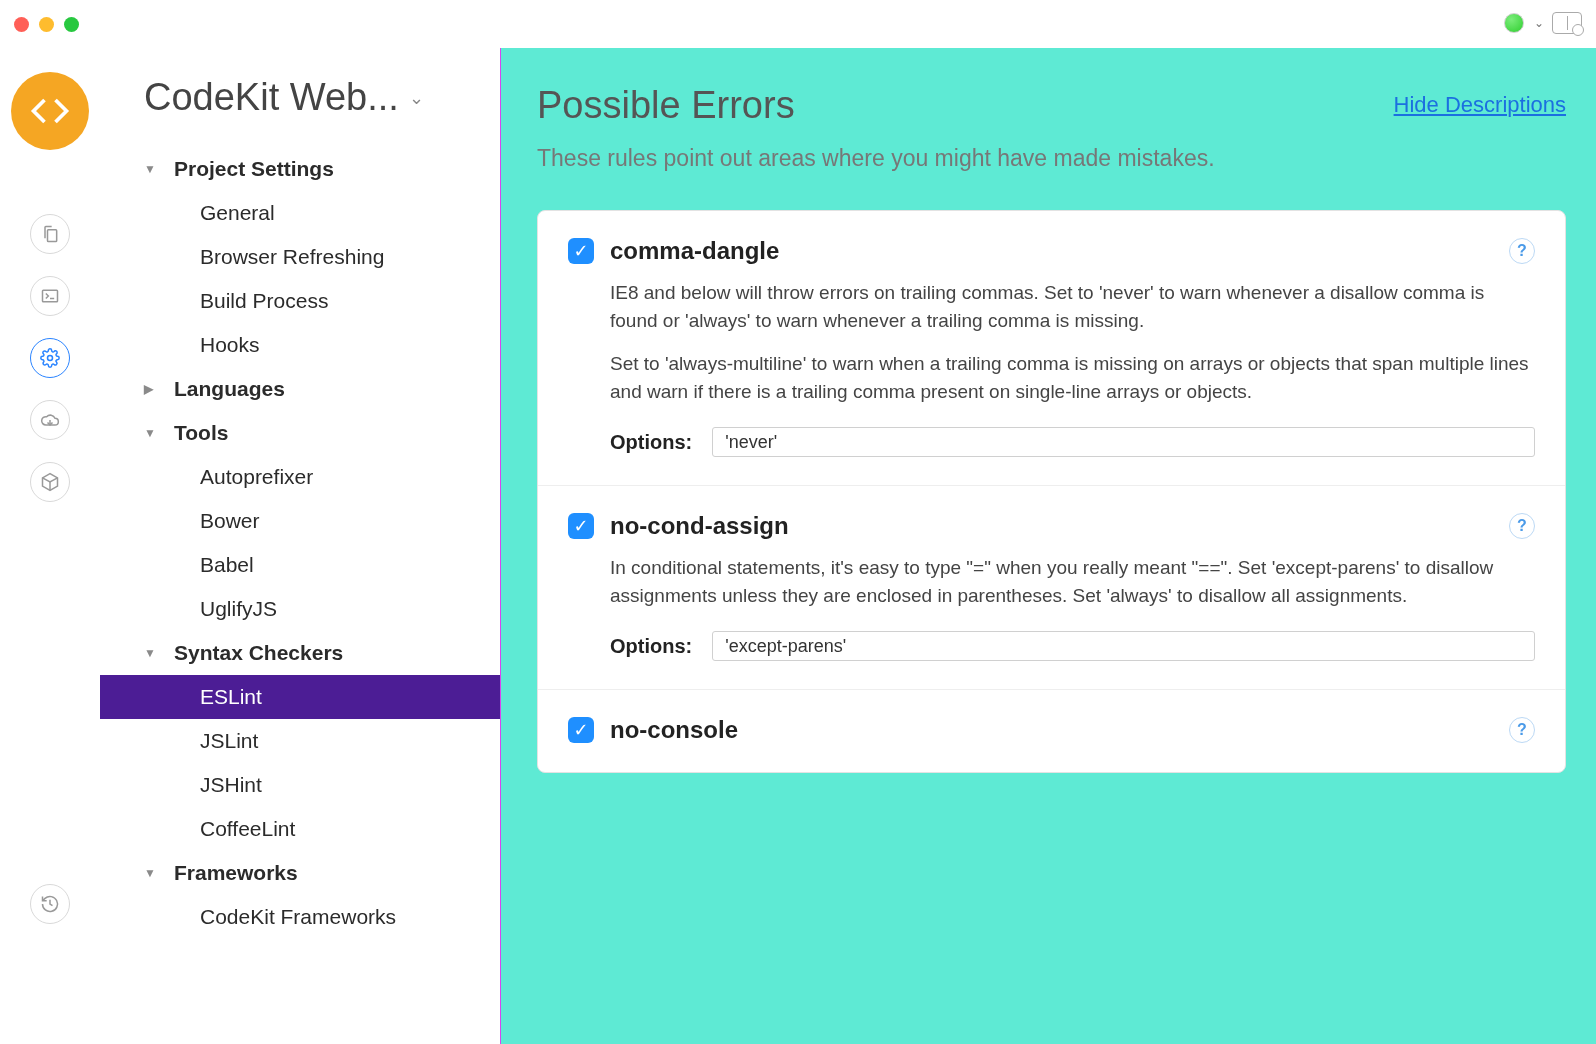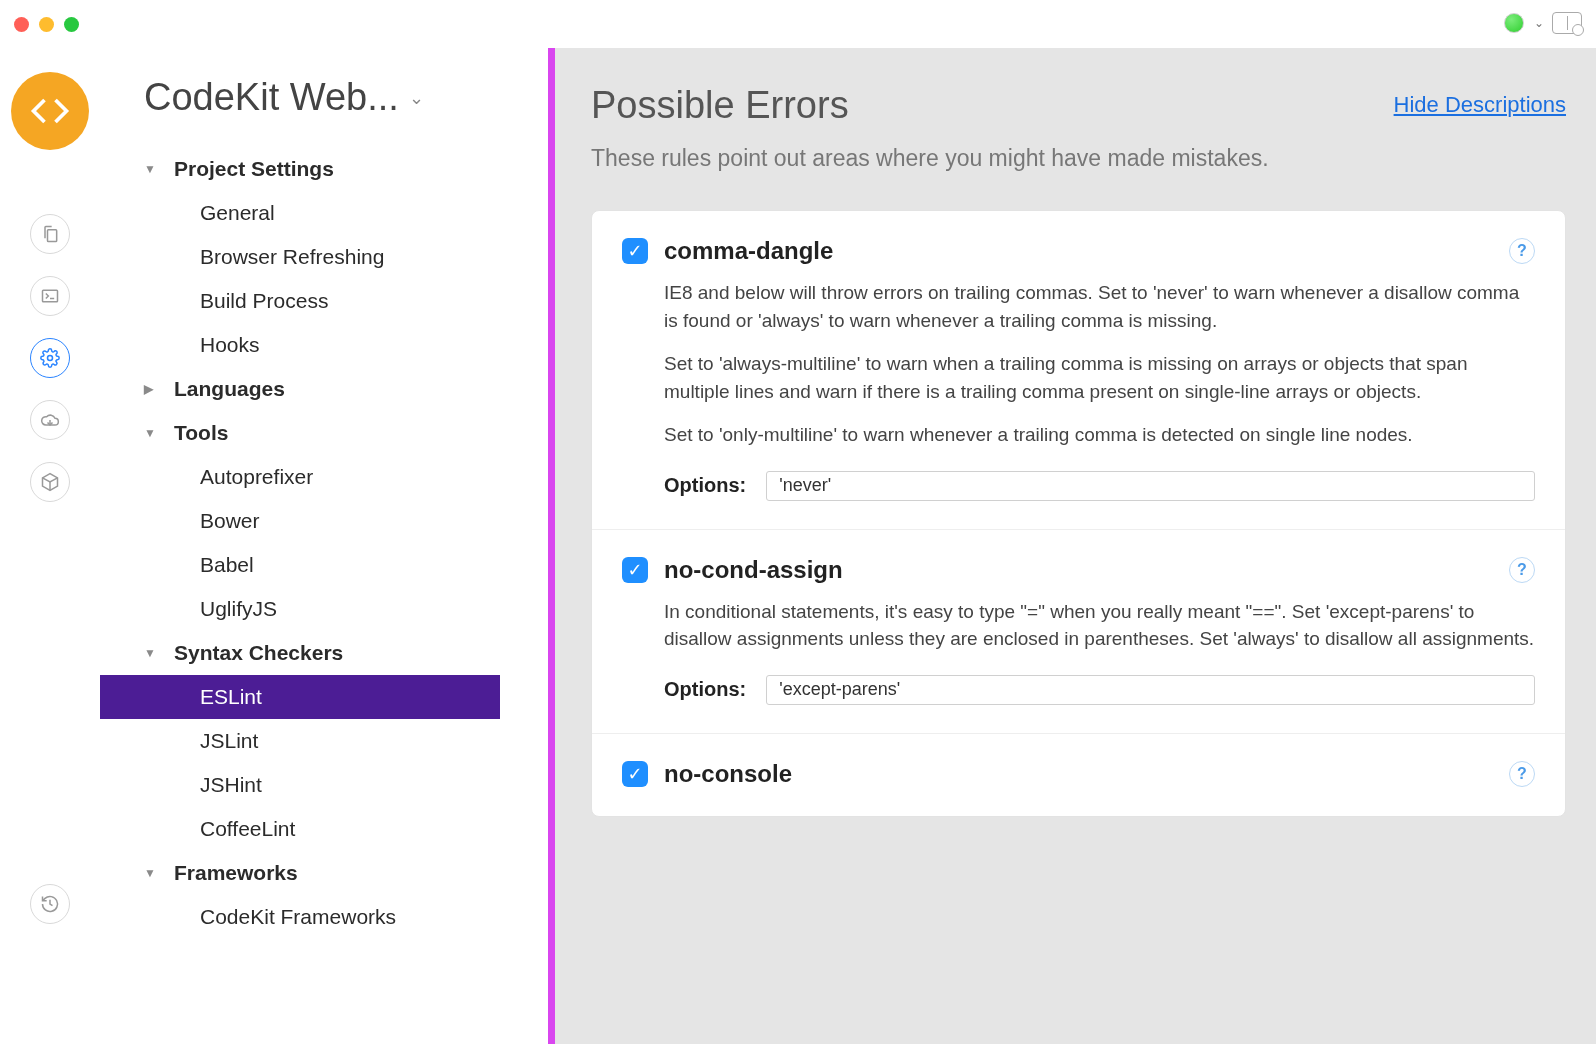--- a/index.html
+++ b/index.html
@@ -94,25 +94,24 @@
   font-size: 21px;
   cursor: default;
 }
 .nav-header { font-weight:600; color:#2b2b2b; padding-left: 44px; gap:12px;}
 .nav-header .disc { color:#8a8a8a; font-size:12px; width:18px; display:inline-block;}
 .nav-item { padding-left: 100px; color:#2b2b2b; font-weight:400;}
 .nav-item.selected { background:#4c1d95; color:#fff; }
 
 .main {
   flex:1;
-  background:#e5e5e5;
-  border-left:7px solid #d946ef;
+  background:#5eead4;
+  border-left:1px solid #d946ef;
   padding: 36px 30px 0 36px;
   overflow:hidden;
-  margin-left:48px;
 }
 .main-header { display:flex; align-items:flex-start; justify-content:space-between; }
 .main-title { font-size:38px; font-weight:400; color:#555; }
 .hide-link { color:#1b6fe0; font-size:22px; text-decoration:underline; margin-top:8px;}
 .main-sub { font-size:23px; color:#777; margin-top:18px; }
 
 .rules-card {
   margin-top: 38px;
   background:#fff;
   border:1px solid #e3e3e3;
@@ -300,21 +299,20 @@
     <div class="rules-card" id="rules-card">
         <div class="rule">
           <div class="rule-head">
             <div class="chk">✓</div>
             <div class="rule-name">comma-dangle</div>
             <div class="help-q">?</div>
           </div>
           <div class="rule-desc">
             <p>IE8 and below will throw errors on trailing commas. Set to 'never' to warn whenever a disallow comma is found or 'always' to warn whenever a trailing comma is missing.</p>
             <p>Set to 'always-multiline' to warn when a trailing comma is missing on arrays or objects that span multiple lines and warn if there is a trailing comma present on single-line arrays or objects.</p>
-            <p>Set to 'only-multiline' to warn whenever a trailing comma is detected on single line nodes.</p>
           </div>
           <div class="opt-row">
             <div class="opt-label">Options:</div>
             <input class="opt-input" value="'never'" style="">
           </div>
         </div>
         <div class="rule">
           <div class="rule-head">
             <div class="chk">✓</div>
             <div class="rule-name">no-cond-assign</div>

